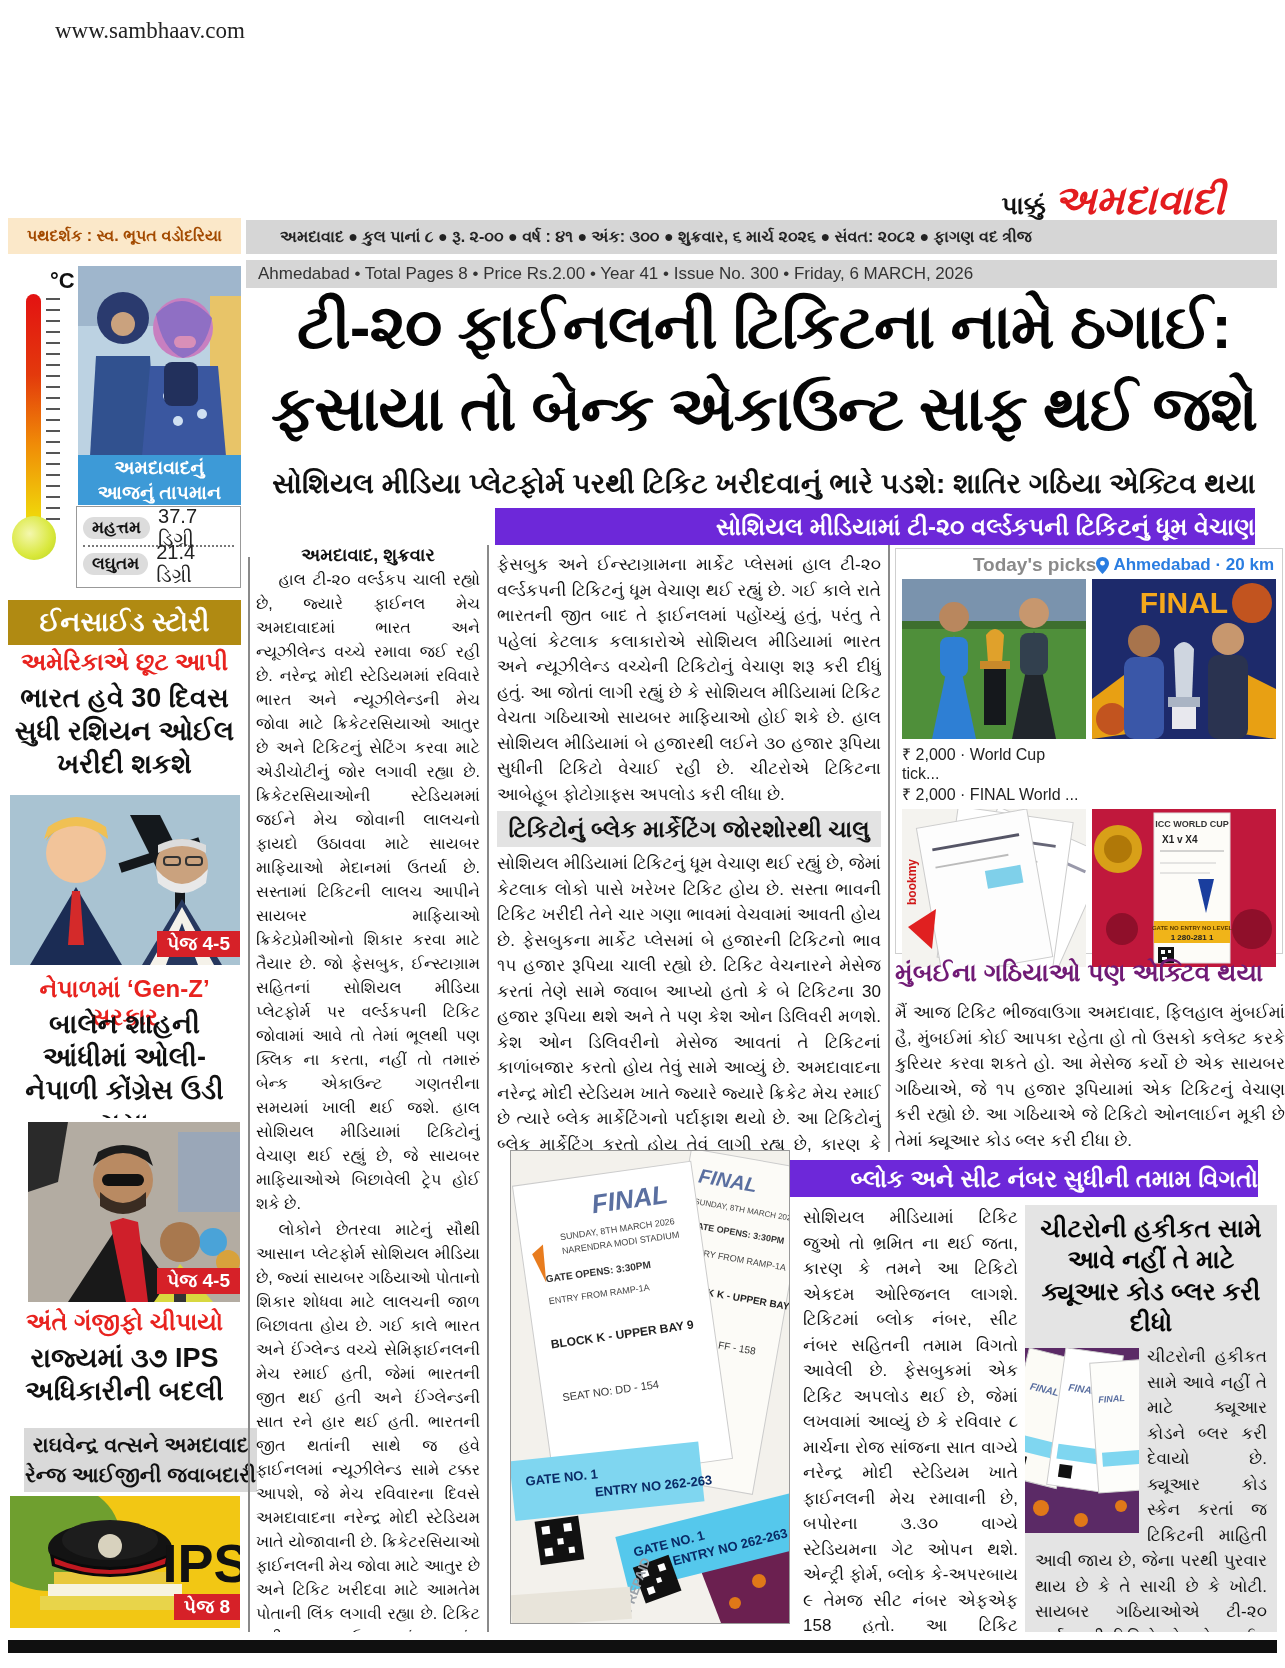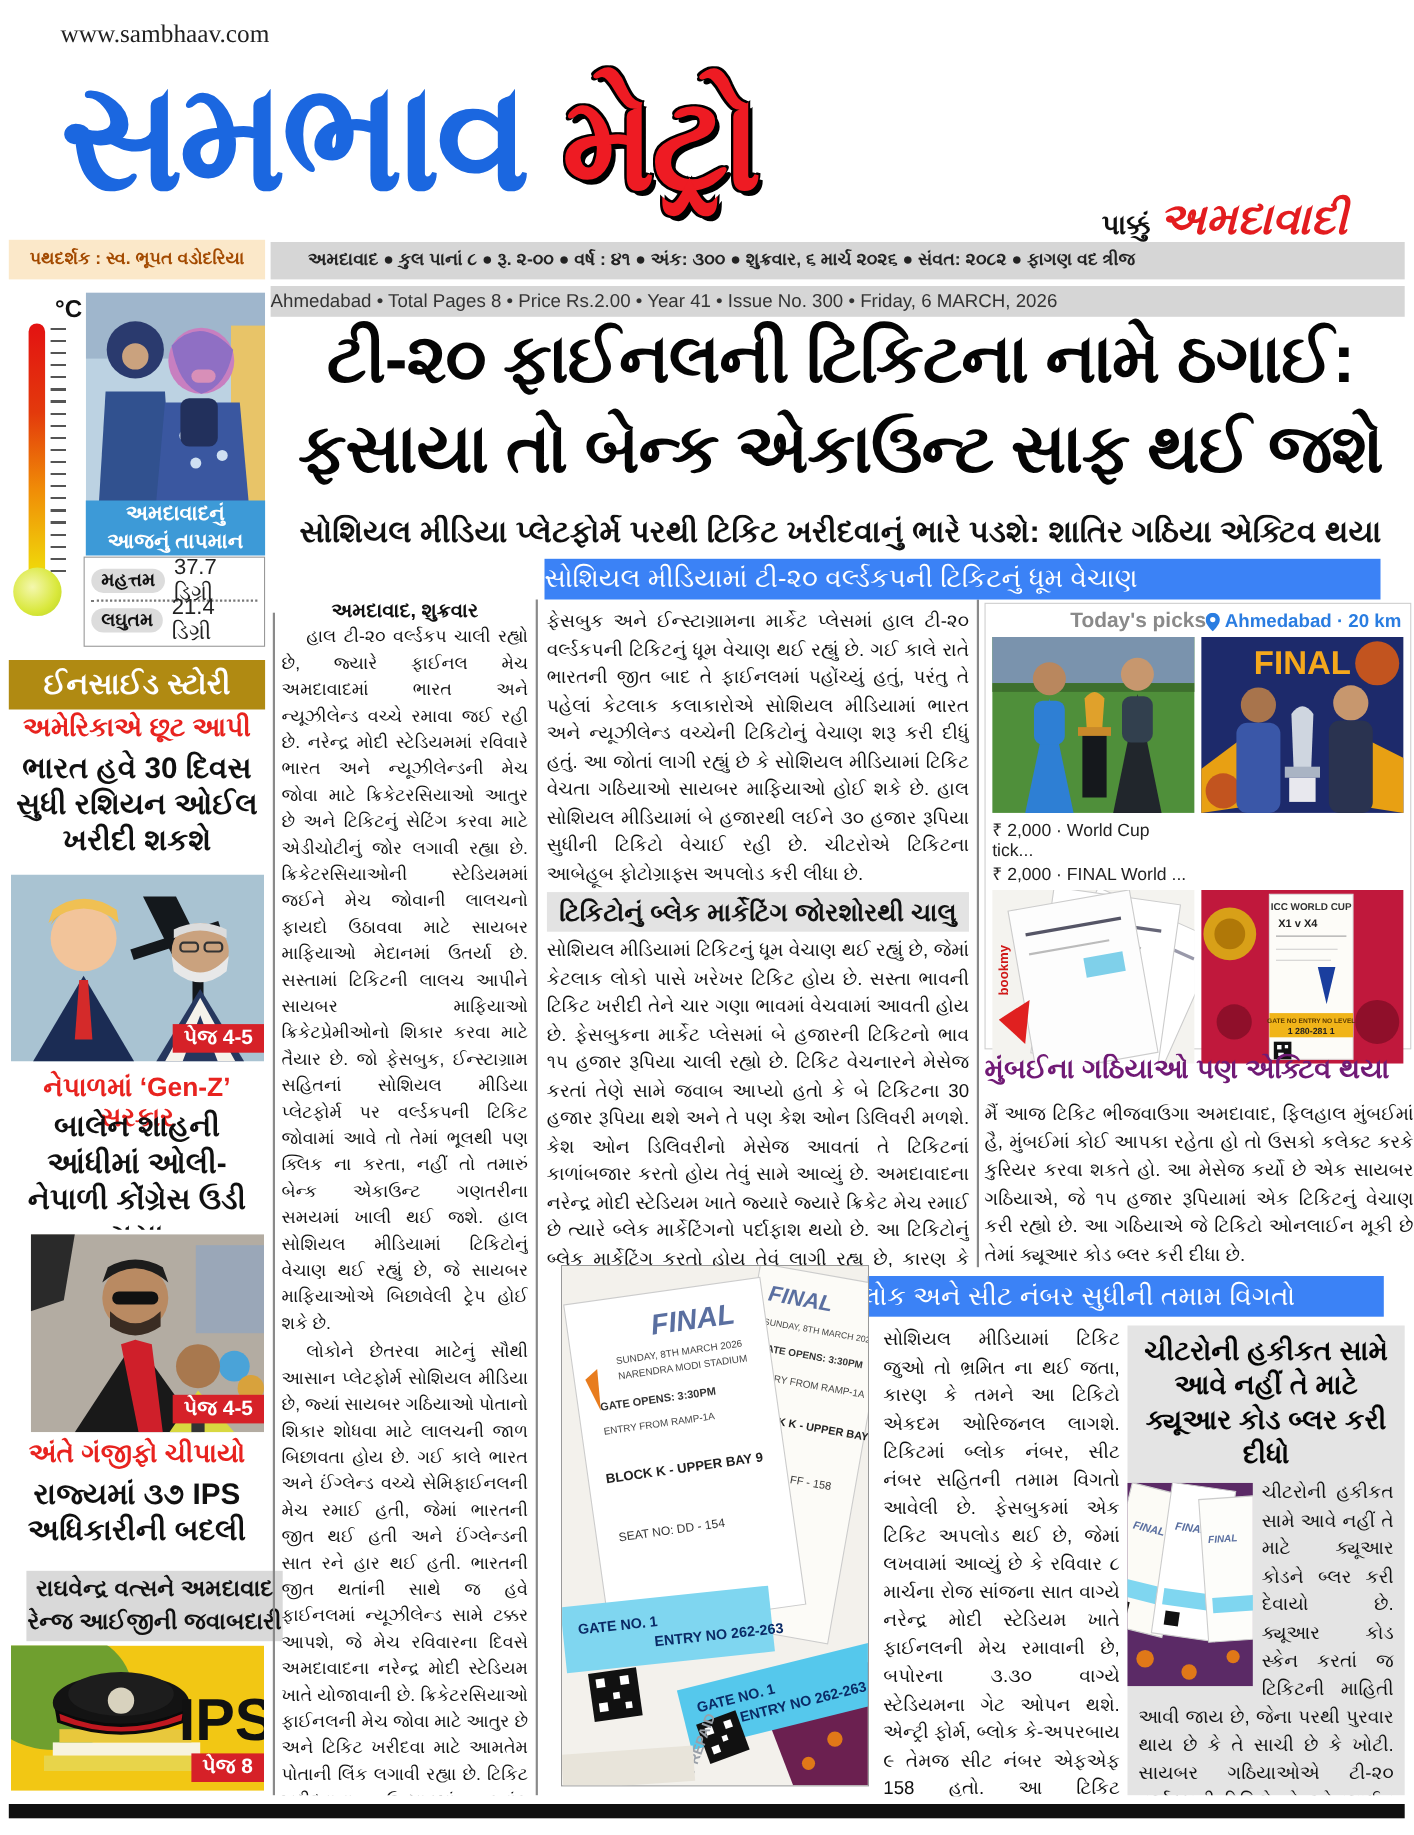--- a/index.html
+++ b/index.html
@@ -16,21 +16,21 @@
               text-shadow:4px 4px 0 #000,-2px -2px 0 #000,2px -2px 0 #000,-2px 2px 0 #000;margin-left:28px;}
   .tagline{right:60px;top:178px;font-size:25px;font-weight:bold;color:#111;}
   .tagline .red-script{color:#e31c1f;font-size:40px;font-style:italic;font-weight:bold;
                        border-bottom:3px solid #14b8a6;padding-bottom:2px;margin-left:8px;}
   .founder{left:8px;top:218px;width:233px;height:36px;background:#fbe8c9;color:#a34a00;
            font-size:16px;font-weight:bold;text-align:center;line-height:36px;}
   .bar{background:#d6d6d6;}
   .info-gu{left:246px;top:220px;width:1031px;height:34px;font-size:16px;font-weight:600;
            color:#222;line-height:34px;padding-left:34px;box-sizing:border-box;}
   .info-en{left:246px;top:260px;width:1031px;height:28px;font-size:17px;color:#333;
-           line-height:28px;padding-left:0;box-sizing:border-box;}
+           line-height:28px;padding-left:12px;box-sizing:border-box;}
 
   
   .thermo-wrap{left:10px;top:268px;width:66px;height:320px;}
   .thermo-unit{position:absolute;left:40px;top:0;font-weight:bold;font-size:22px;color:#111;}
   .thermo-tube{position:absolute;left:16px;top:26px;width:15px;height:232px;border-radius:8px;
                background:linear-gradient(#e31212,#e33a0c 35%,#f08c07 65%,#f0d40a 95%);}
   .thermo-ticks{position:absolute;left:36px;top:30px;width:14px;height:224px;
                 background:repeating-linear-gradient(#555 0 2px,transparent 2px 11px);}
   .thermo-bulb{position:absolute;left:2px;top:248px;width:44px;height:44px;border-radius:50%;
                background:radial-gradient(circle at 40% 40%,#f4f7ae,#d9e83c 60%,#b8d11e);}
@@ -56,22 +56,22 @@
 
   
   .headline{left:248px;top:286px;width:1032px;text-align:center;font-weight:800;
             font-size:62px;line-height:1.32;letter-spacing:-1px;color:#050505;}
   .subheadline{left:248px;top:468px;width:1032px;text-align:center;font-weight:700;
                font-size:28px;color:#111;}
   .vline{background:#8a8a8a;width:2px;}
   .dateline{font-weight:bold;font-size:18px;text-align:center;margin-bottom:2px;}
   .body-text{font-size:16px;line-height:1.5;text-align:justify;word-break:break-word;}
   .body-text p{margin:0 0 2px 0;text-indent:1.4em;}
-  .sec-bar-blue{background:#3b82f6;color:#fff;font-weight:normal;font-size:24px;
-                text-align:left;line-height:37px;height:37px;}
+  .sec-bar-blue{background:#6d28d9;color:#fff;font-weight:bold;font-size:24px;
+                text-align:right;line-height:37px;height:37px;}
   .sec-bar-gray{background:#e3e3e3;color:#111;font-weight:bold;font-size:23px;
                 text-align:center;line-height:36px;height:36px;margin:4px 0;}
   .mumbai-title{left:895px;top:958px;width:390px;font-weight:bold;font-size:25px;color:#701a75;}
 
   
   .market{left:895px;top:548px;width:388px;height:406px;background:#fff;border:1px solid #cfcfcf;box-sizing:border-box;}
   .market-hdr{display:flex;justify-content:flex-end;align-items:center;padding:5px 8px 3px 8px;}
   .market-hdr .picks{color:#8a8a8a;font-weight:bold;font-size:19px;}
   .market-hdr .loc{color:#2a7de1;font-weight:bold;font-size:17px;display:flex;align-items:center;gap:4px;}
   .market-row{display:flex;justify-content:space-between;padding:0 6px;}
@@ -84,24 +84,20 @@
   .qr-img{float:left;width:118px;height:185px;margin:4px 8px 2px -14px;}
   .footer-bar{left:8px;top:1640px;width:1269px;height:13px;background:#101010;}
   svg text{font-family:"Liberation Sans",sans-serif;}
 </style>
 </head>
 <body>
 
 <div id="page">
 
   <div class="abs url">www.sambhaav.com</div>
-  <div class="abs logo-row">
-    <span class="logo-main">સમભાવ</span>
-    <span class="logo-metro">મેટ્રો</span>
-  </div>
   <div class="abs tagline">
     <span>પાક્કું</span><span class="red-script">અમદાવાદી</span>
   </div>
   <div class="abs founder">પથદર્શક : સ્વ. ભૂપત વડોદરિયા</div>
   <div class="abs bar info-gu clip">અમદાવાદ ● કુલ પાનાં ૮ ● રૂ. ૨-૦૦ ● વર્ષ : ૪૧ ● અંક: ૩૦૦ ● શુક્રવાર, ૬ માર્ચ ૨૦૨૬ ● સંવત: ૨૦૮૨ ● ફાગણ વદ ત્રીજ</div>
   <div class="abs bar info-en clip">Ahmedabad • Total Pages 8 • Price Rs.2.00 • Year 41 • Issue No. 300 • Friday, 6 MARCH, 2026</div>
 
   <div class="abs thermo-wrap">
     <div class="thermo-unit">°C</div>
     <div class="thermo-tube"></div>

